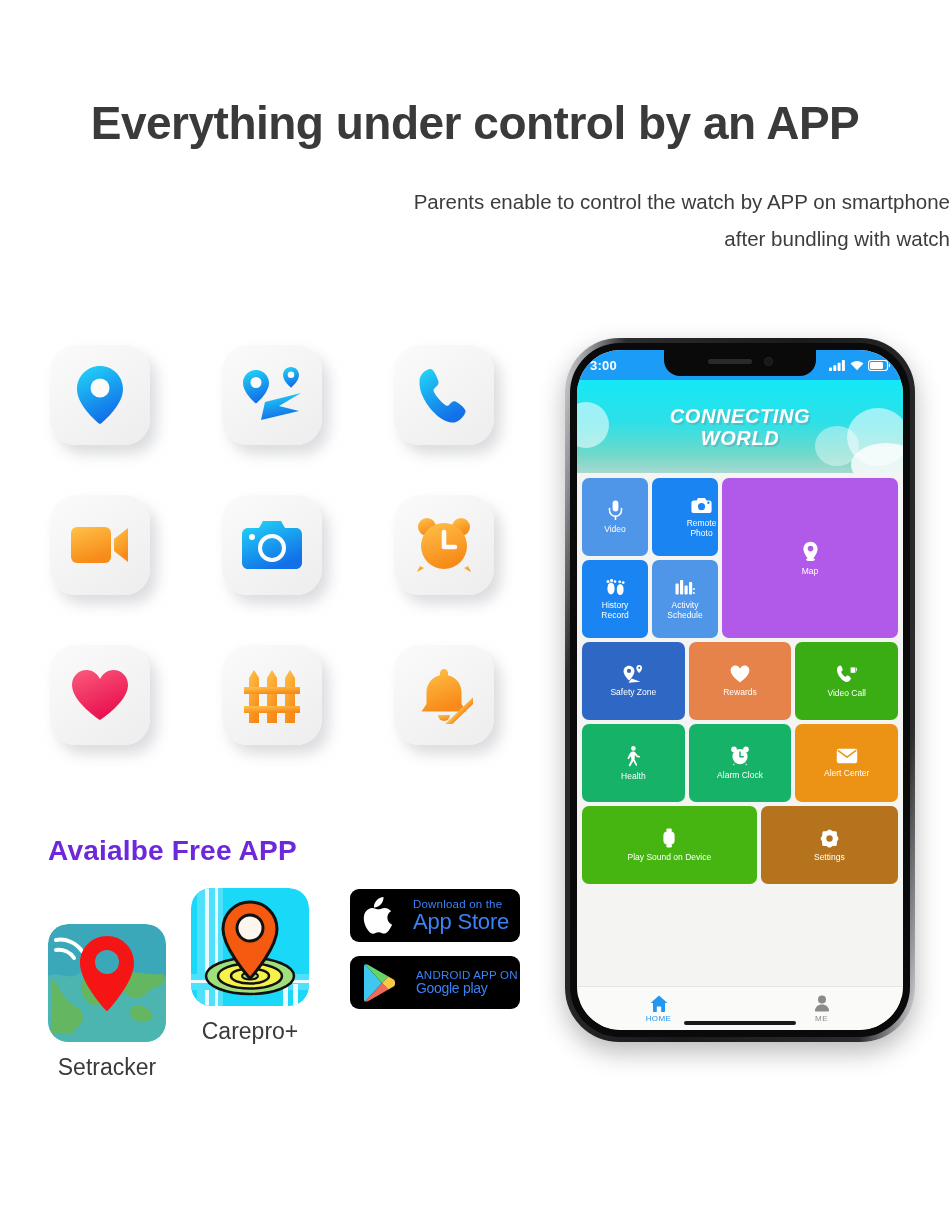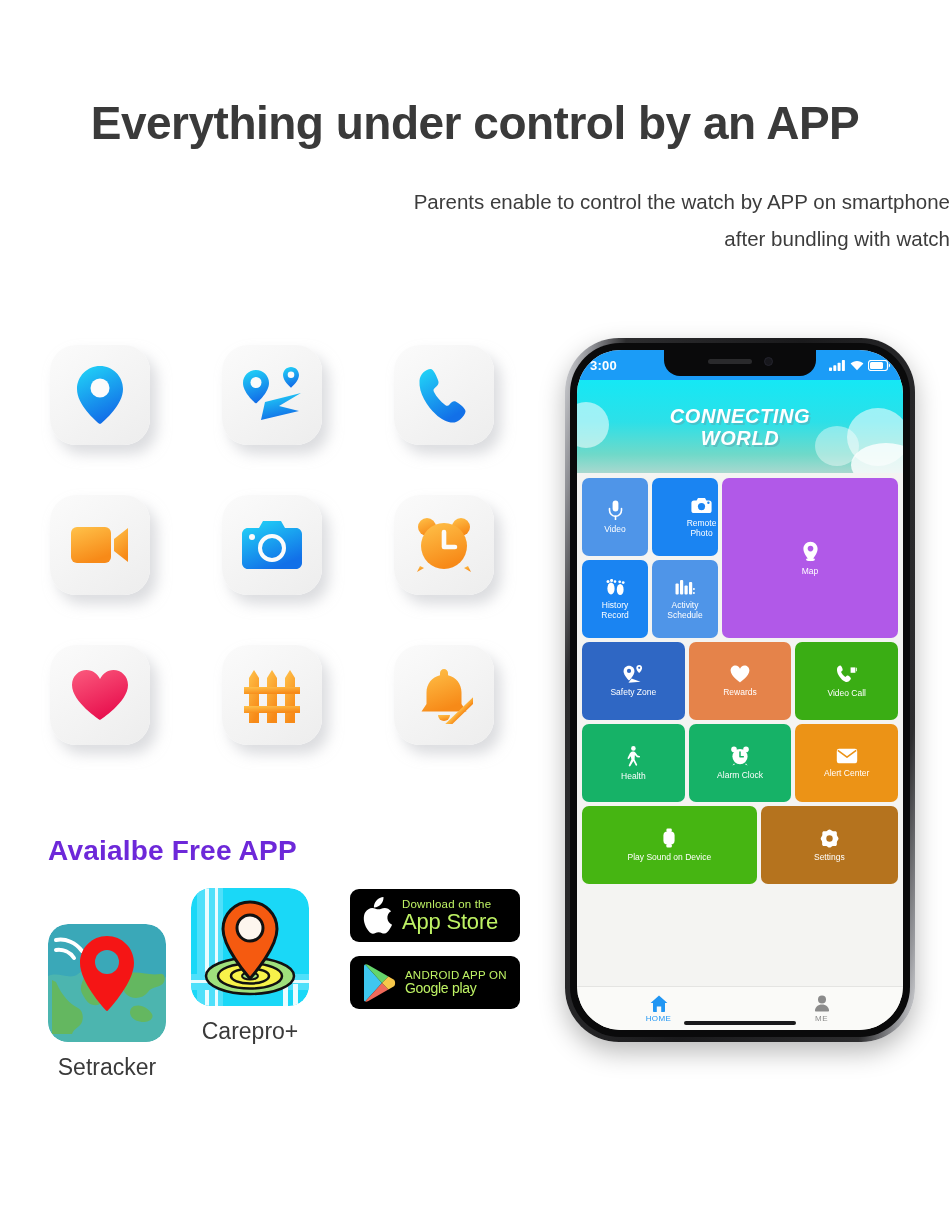--- a/index.html
+++ b/index.html
@@ -56,21 +56,21 @@
     overflow: hidden; display: block;
   }
   .app-item .app-label {
     margin-top: 12px; font-size: 23px; color: #3a3a3a;
   }
   .badge {
     position: absolute; background: #000; border-radius: 9px;
     width: 170px; height: 53px;
     display: flex; align-items: center; padding-left: 12px;
   }
-  .badge .b-txt { color: #bef264; line-height: 1.05; margin-left: 9px; }
+  .badge .b-txt { color: #3b82f6; line-height: 1.05; margin-left: 20px; }
   .badge .b-small { font-size: 11.5px; letter-spacing: 0.2px; display:block; }
   .badge .b-big { font-size: 22px; font-weight: 500; display:block; letter-spacing: -0.2px;}
   .badge .b-big-g { font-size: 14px; display:block; letter-spacing: -0.3px;}
 
   
   .phone {
     position: absolute; left: 565px; top: 338px;
     width: 350px; height: 704px;
     border-radius: 54px;
     background: linear-gradient(100deg,#d8d9dc 0%, #8e8f94 6%, #2c2c2e 13%, #1a1a1c 50%, #2c2c2e 88%, #9a9b9f 96%, #e2e3e6 100%);

